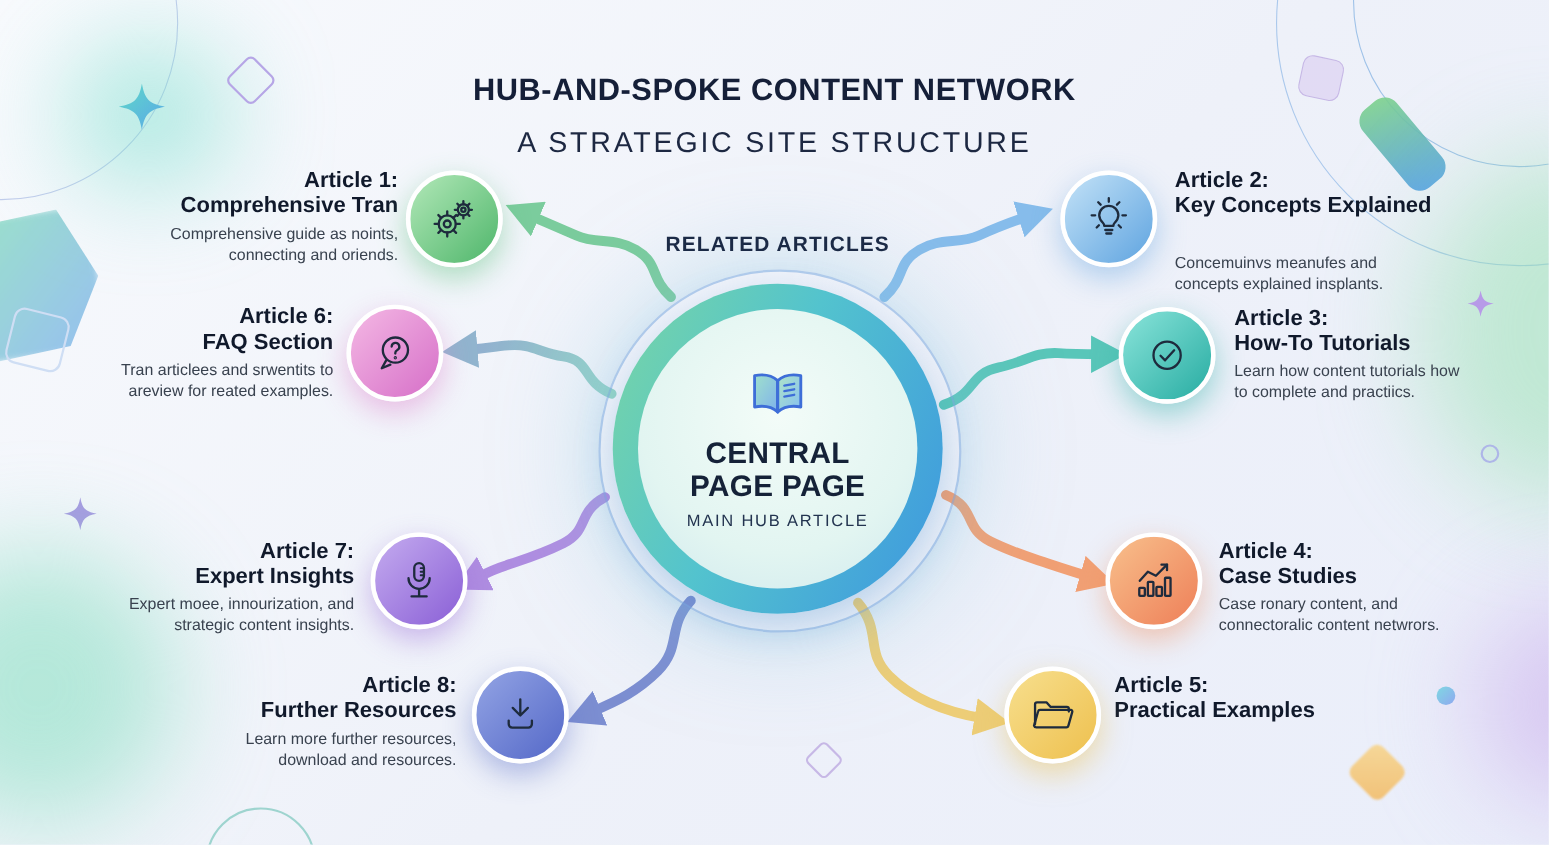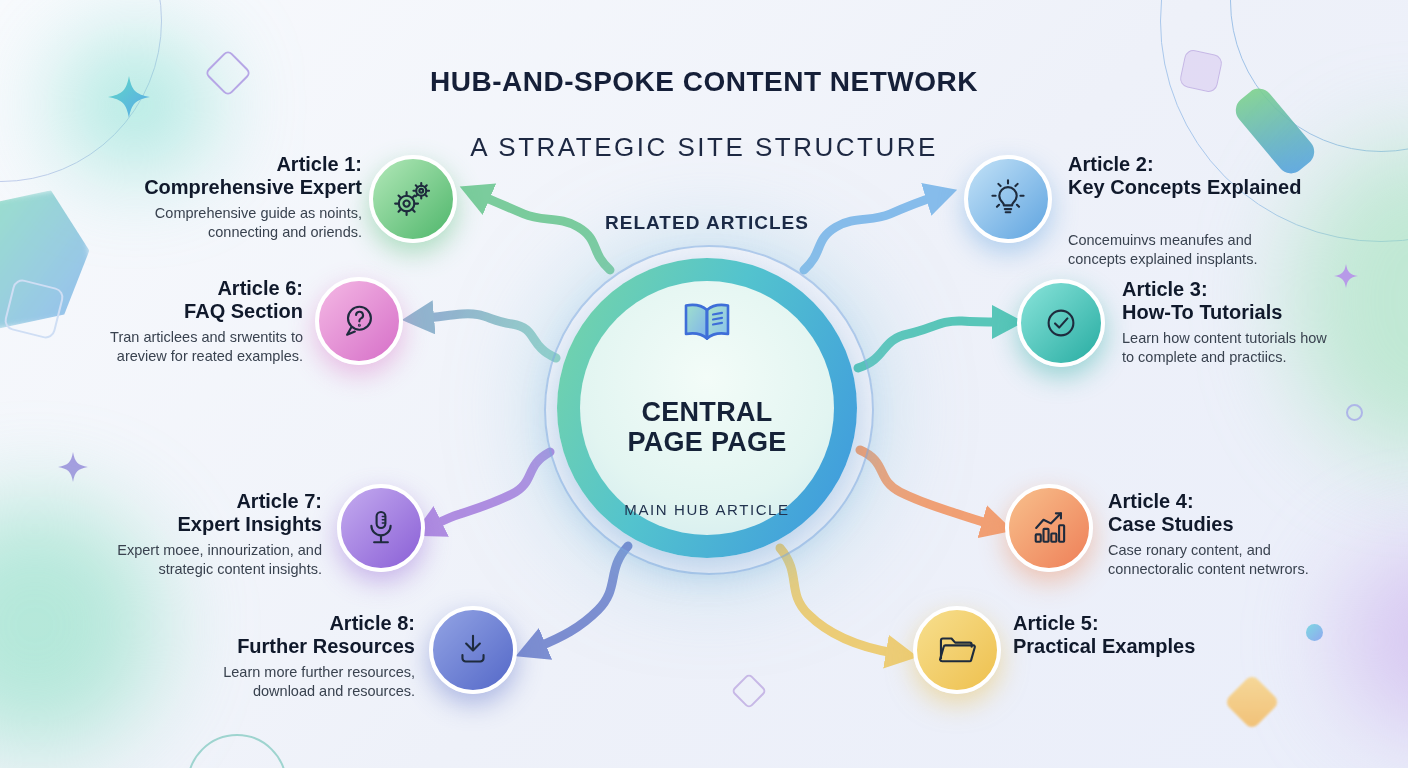--- a/index.html
+++ b/index.html
@@ -7,34 +7,34 @@
   #canvas{position:relative;width:1408px;height:768px;overflow:hidden;
     background:linear-gradient(135deg,#f8fafd 0%,#eef1f9 55%,#eaeefa 100%);}
   
   .deco{position:absolute;z-index:0;pointer-events:none;}
   .ring{border-radius:50%;border:1.5px solid #c2cdec;background:transparent;}
   .glow{border-radius:50%;filter:blur(46px);}
   .diamond{transform:rotate(45deg);border-radius:6px;}
   
   .title{position:absolute;top:66px;left:0;width:100%;text-align:center;z-index:4;
     font-size:28px;font-weight:800;letter-spacing:.5px;color:#151f38;margin:0;}
-  .subtitle{position:absolute;top:132px;left:0;width:100%;text-align:center;z-index:4;
+  .subtitle{position:absolute;top:114px;left:0;width:100%;text-align:center;z-index:4;
     font-size:26px;font-weight:500;letter-spacing:2.5px;color:#1d2842;margin:0;}
   .related{position:absolute;top:212px;left:544px;width:326px;text-align:center;z-index:4;
     font-size:19px;font-weight:700;letter-spacing:1px;color:#1b2a46;margin:0;}
   
   .hub-outer{position:absolute;left:544px;top:245px;width:326px;height:326px;border-radius:50%;
     border:2px solid rgba(128,172,224,.55);z-index:2;
     box-shadow:0 0 90px rgba(140,200,225,.5);}
   .hub-ring{position:absolute;left:11px;top:11px;width:300px;height:300px;border-radius:50%;
     background:linear-gradient(115deg,#79d6a4 0%,#53c3ce 45%,#3f9ade 95%);
     box-shadow:0 12px 34px rgba(80,150,205,.35);}
   .hub-inner{position:absolute;left:23px;top:23px;width:254px;height:254px;border-radius:50%;
     background:radial-gradient(circle at 50% 38%,#f3fcf8 0%,#e2f5f1 62%,#cfe9ee 100%);
-    display:flex;flex-direction:column;align-items:center;justify-content:center;text-align:center;gap:36px;}
+    display:flex;flex-direction:column;align-items:center;justify-content:center;text-align:center;}
   .hub-title{font-size:27px;font-weight:800;line-height:1.1;color:#152238;margin:6px 0 0 0;letter-spacing:.3px;}
   .hub-sub{font-size:15px;font-weight:500;letter-spacing:1.6px;color:#22334f;margin-top:7px;}
   
   .spoke-text{position:absolute;z-index:3;}
   .side-left{text-align:right;}
   .side-right{text-align:left;}
   .spoke-text h3{margin:0 0 4px 0;font-size:20px;font-weight:700;line-height:1.17;color:#10192b;}
   .spoke-text p{margin:0;font-size:14.5px;line-height:1.3;color:#39424f;}
   .spoke-icon{position:absolute;width:80px;height:80px;border-radius:50%;z-index:3;
     display:flex;align-items:center;justify-content:center;border:4px solid #ffffff;box-sizing:content-box;}
@@ -158,21 +158,21 @@
         <div class="hub-title">
           <span>CENTRAL</span><br>
           <span>PAGE PAGE</span>
         </div>
         <div class="hub-sub">MAIN HUB ARTICLE</div>
       </div>
     </div>
   </div>
 
   <div class="spoke-text side-left" style="left:100px;top:153px;width:262px;">
-    <h3><span>Article 1:</span><br><span>Comprehensive Expert</span></h3>
+    <h3><span>Article 1:</span><br><span>Comprehensive Tran</span></h3>
     <p>Comprehensive guide as noints, connecting and oriends.</p>
   </div>
   <div class="spoke-icon c1" style="left:369px;top:155px;">
     <svg class="ic" width="44" height="44" viewBox="0 0 48 48" fill="none" stroke="#1e2b3d" stroke-width="2.3" stroke-linecap="round" stroke-linejoin="round">
       <circle cx="17" cy="29" r="8.5"></circle>
         <circle cx="17" cy="29" r="3.4"></circle>
       <path d="M25.5 29 H29.5 M23 35 L25.8 37.8 M17 37.5 V41.5 M11 35 L8.2 37.8 M8.5 29 H4.5 M11 23 L8.2 20.2 M17 20.5 V16.5 M23 23 L25.8 20.2"></path>
       <circle cx="33" cy="15" r="5.5"></circle>
         <circle cx="33" cy="15" r="2.1"></circle>
       <path d="M38.5 15 H41.5 M36.9 18.9 L39 21 M33 20.5 V23.5 M29.1 18.9 L27 21 M27.5 15 H24.5 M29.1 11.1 L27 9 M33 9.5 V6.5 M36.9 11.1 L39 9"></path>

